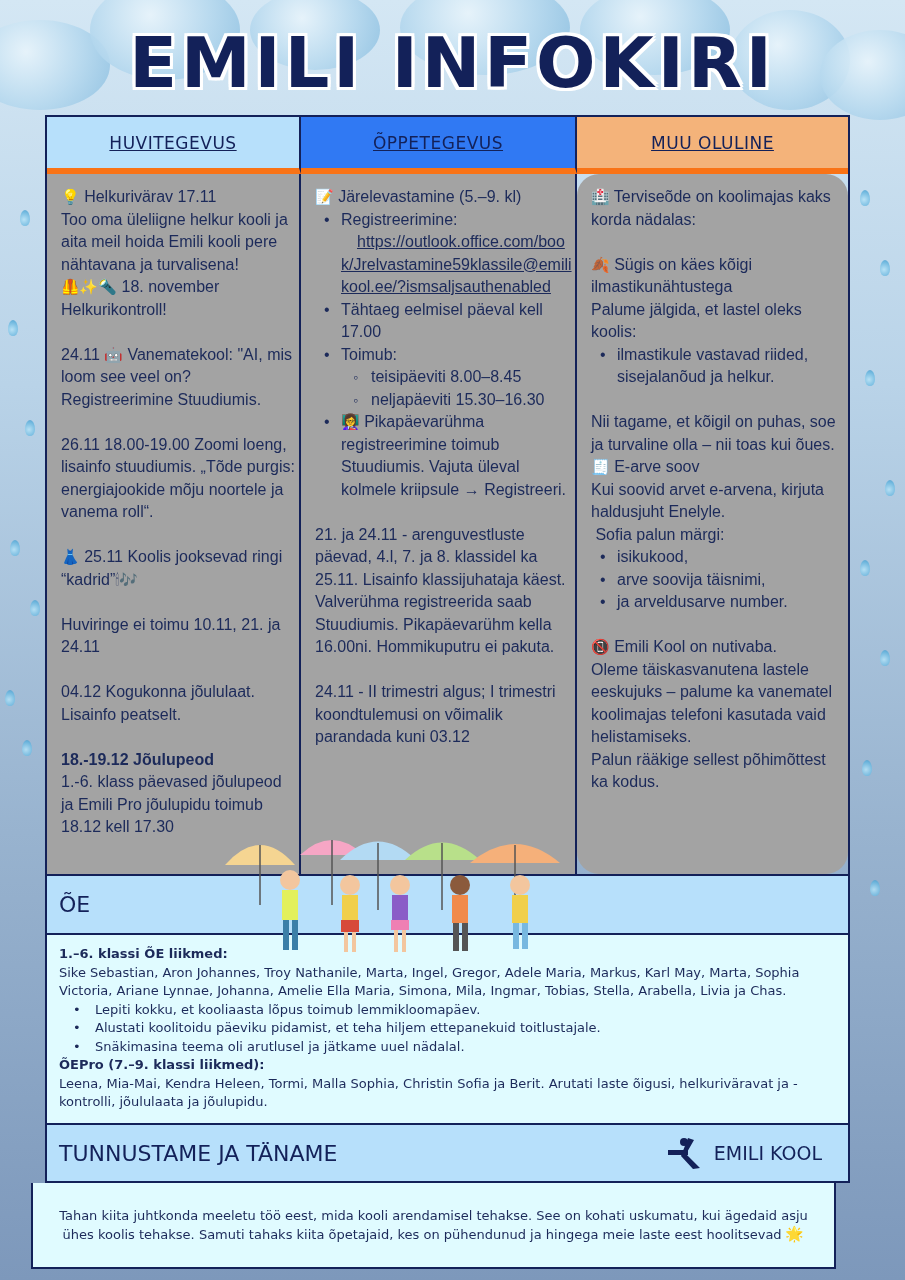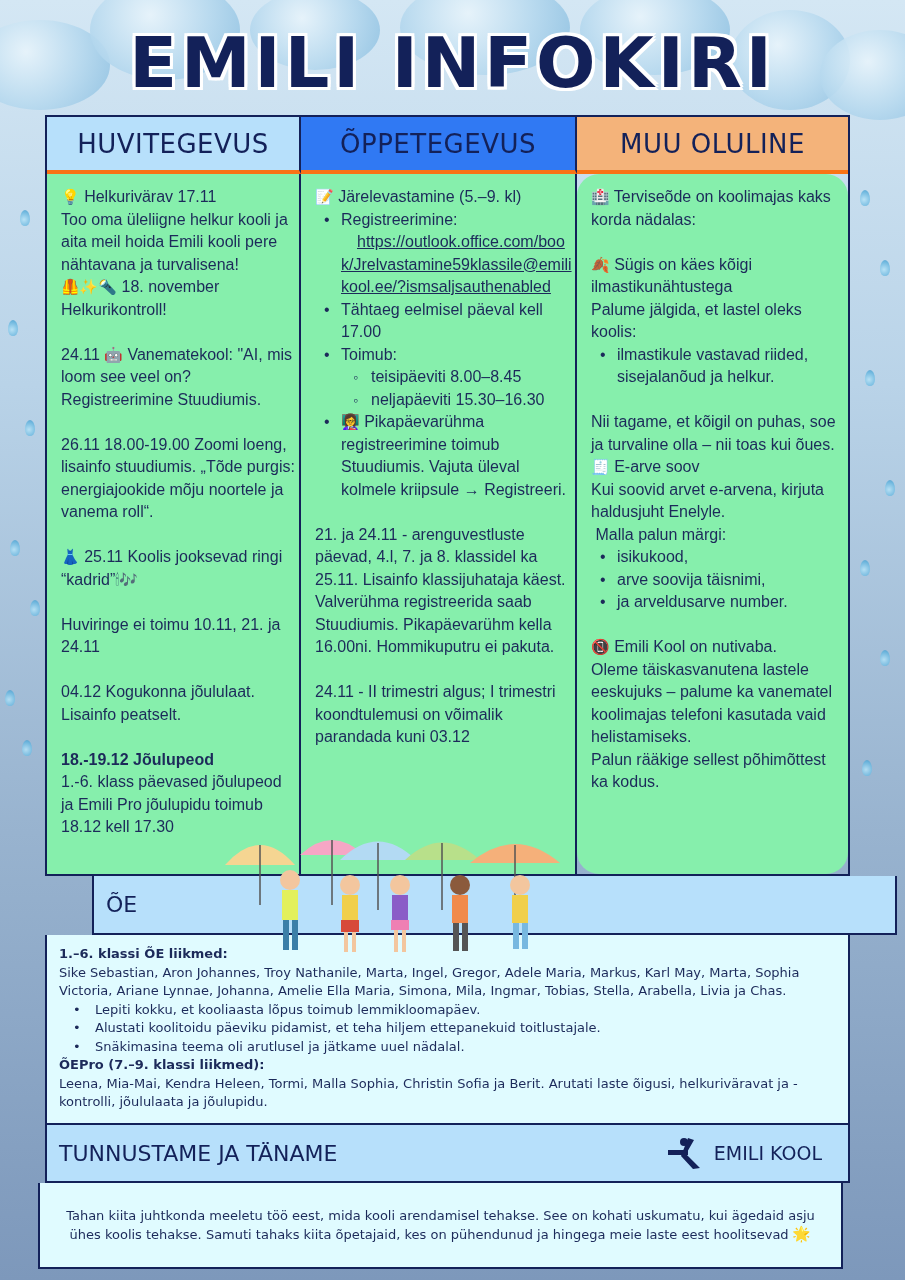--- a/index.html
+++ b/index.html
@@ -19,63 +19,63 @@
     color: #132159;
     text-shadow: -3px -3px 0 #fff, 3px -3px 0 #fff, -3px 3px 0 #fff, 3px 3px 0 #fff, 0 3px 0 #fff, 0 -3px 0 #fff, 3px 0 0 #fff, -3px 0 0 #fff;
   }
   .grid {
     position: absolute; left: 45px; top: 115px; width: 805px; height: 761px;
     border: 2px solid #132159;
     display: grid; grid-template-columns: 254px 276px 1fr; grid-template-rows: 57px 1fr;
   }
   .col-head {
     display: flex; align-items: center; justify-content: center;
-    font-family: "DejaVu Sans", sans-serif; font-size: 26px; letter-spacing: .5px; color: #132159;
-    border-right: 2px solid #132159; border-bottom: 4px solid #f97316;
+    font-family: "DejaVu Sans", sans-serif; font-size: 17px; letter-spacing: .5px; color: #132159;
+    border-right: 2px solid #132159; border-bottom: 6px solid #f97316; text-decoration: underline;
   }
   .col-head:nth-child(3) { border-right: none; }
   .h1 { background: #b7e0fb; }
   .h2 { background: #3079f3; }
   .h3 { background: #f4b37a; }
   .col {
-    background: #86efac; border-right: 2px solid #132159; padding: 12px 2px 0 14px;
+    background: #a3a3a3; border-right: 2px solid #132159; padding: 12px 2px 0 14px;
     font-size: 16px; line-height: 22.5px; color: #1c2a5a;
   }
   .col:last-child { border-right: none; border-radius: 22px; }
   .col p { margin: 0; }
   .gap { height: 22.5px; }
   .col ul { list-style: none; padding-left: 26px; }
   .col ul li { position: relative; }
   .col ul li::before { content: "•"; position: absolute; left: -17px; }
   .col ul ul { padding-left: 30px; }
   .col ul ul li::before { content: "◦"; left: -18px; font-size: 14px; }
   .link { text-decoration: underline; color: #1c2a5a; word-break: break-all; margin-left: 16px; }
   .emoji { font-family: "DejaVu Sans", sans-serif; font-size: 15px; }
   .bold { font-weight: bold; }
 
   .sec-head {
     position: absolute; left: 45px; width: 805px; background: #b7e0fb;
     border: 2px solid #132159; display: flex; align-items: center;
     font-family: "DejaVu Sans", sans-serif; color: #132159;
   }
-  .oe-head { top: 876px; height: 59px; font-size: 22px; padding-left: 12px; border-top: none; margin-left: 47px; }
+  .oe-head { top: 876px; height: 59px; font-size: 22px; padding-left: 12px; border-top: none; }
   .oe-body {
     position: absolute; left: 45px; top: 935px; width: 805px; height: 190px; background: #e0fbff;
     border: 2px solid #132159; border-top: none; padding: 10px 12px; font-size: 13px; line-height: 18.5px; color: #1c2a5a;
     font-family: "DejaVu Sans", sans-serif;
   }
   .oe-body .lbl { font-weight: bold; }
   .oe-body ul { list-style: none; padding-left: 36px; }
   .oe-body ul li { position: relative; }
   .oe-body ul li::before { content: "•"; position: absolute; left: -22px; }
   .thanks-head { top: 1123px; height: 60px; font-size: 22px; padding-left: 12px; justify-content: space-between; padding-right: 26px; }
   .logo { display: flex; align-items: center; gap: 4px; font-size: 19px; }
   .logo svg { width: 44px; height: 34px; }
   .thanks-body {
-    position: absolute; left: 38px; top: 1183px; width: 805px; height: 86px; background: #e0fbff;
+    position: absolute; left: 31px; top: 1183px; width: 805px; height: 86px; background: #e0fbff;
     border: 2px solid #132159; border-top: none; display: flex; align-items: center; justify-content: center;
     text-align: center; font-size: 13px; line-height: 19px; padding: 0 14px; color: #1c2a5a;
     font-family: "DejaVu Sans", sans-serif;
   }
   .kids { position: absolute; left: 220px; top: 825px; width: 350px; height: 140px; }
 </style>
 </head>
 <body>
 
 <div class="clouds">
@@ -154,21 +154,21 @@
     <div class="gap"></div>
     <p><span class="emoji">🍂</span> <span>Sügis on käes kõigi ilmastikunähtustega</span></p>
     <p>Palume jälgida, et lastel oleks koolis:</p>
     <ul>
       <li>ilmastikule vastavad riided, sisejalanõud ja helkur.</li>
     </ul>
     <div class="gap"></div>
     <p>Nii tagame, et kõigil on puhas, soe ja turvaline olla – nii toas kui õues.</p>
     <p><span class="emoji">🧾</span> <span>E-arve soov</span></p>
     <p>Kui soovid arvet e-arvena, kirjuta haldusjuht Enelyle.</p>
-    <p style="white-space:pre"> Malla palun märgi:</p>
+    <p style="white-space:pre"> Sofia palun märgi:</p>
     <ul>
       <li>isikukood,</li>
       <li>arve soovija täisnimi,</li>
       <li>ja arveldusarve number.</li>
     </ul>
     <div class="gap"></div>
     <p><span class="emoji">📵</span> <span>Emili Kool on nutivaba.</span></p>
     <p> Oleme täiskasvanutena lastele eeskujuks – palume ka vanematel koolimajas telefoni kasutada vaid helistamiseks.</p>
     <p> Palun rääkige sellest põhimõttest ka kodus.</p>
   </div>

